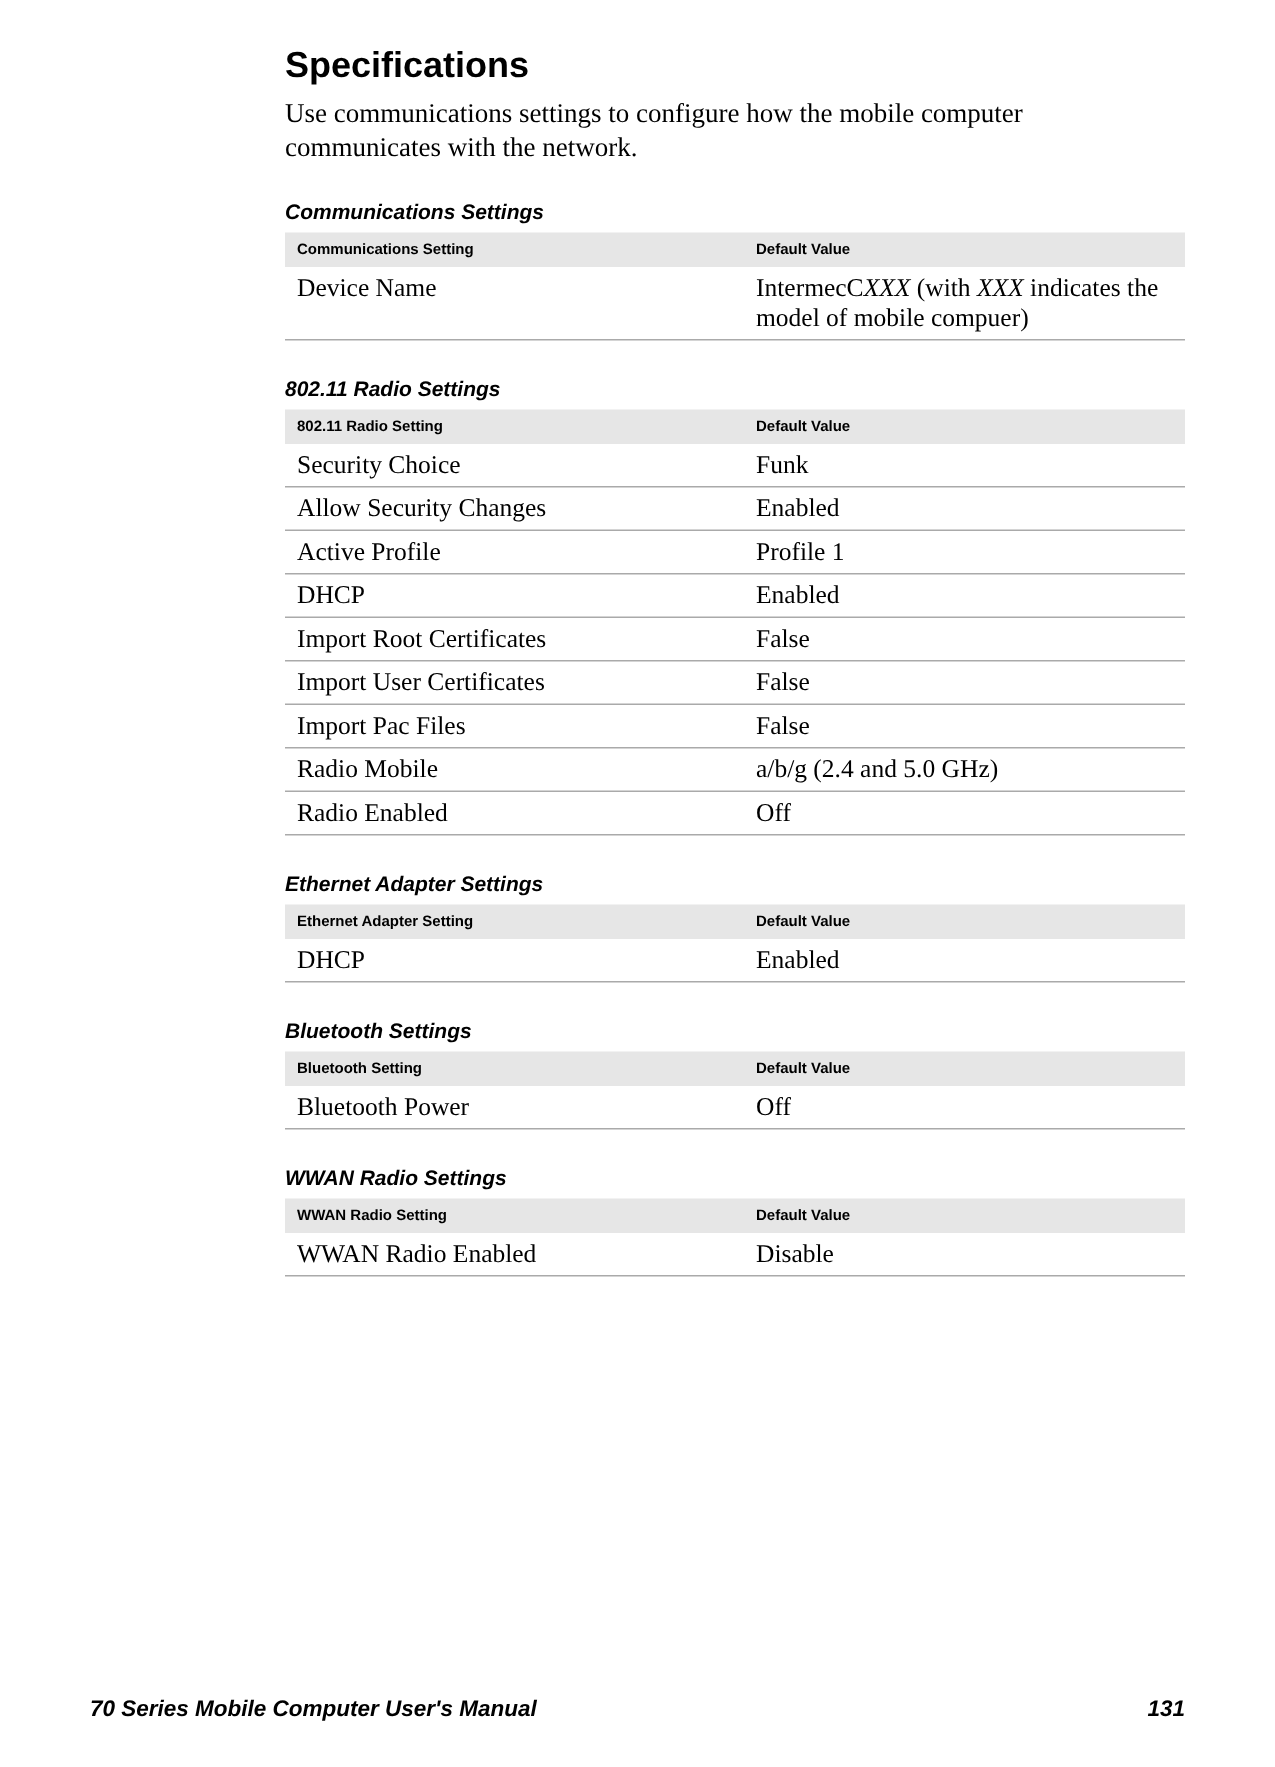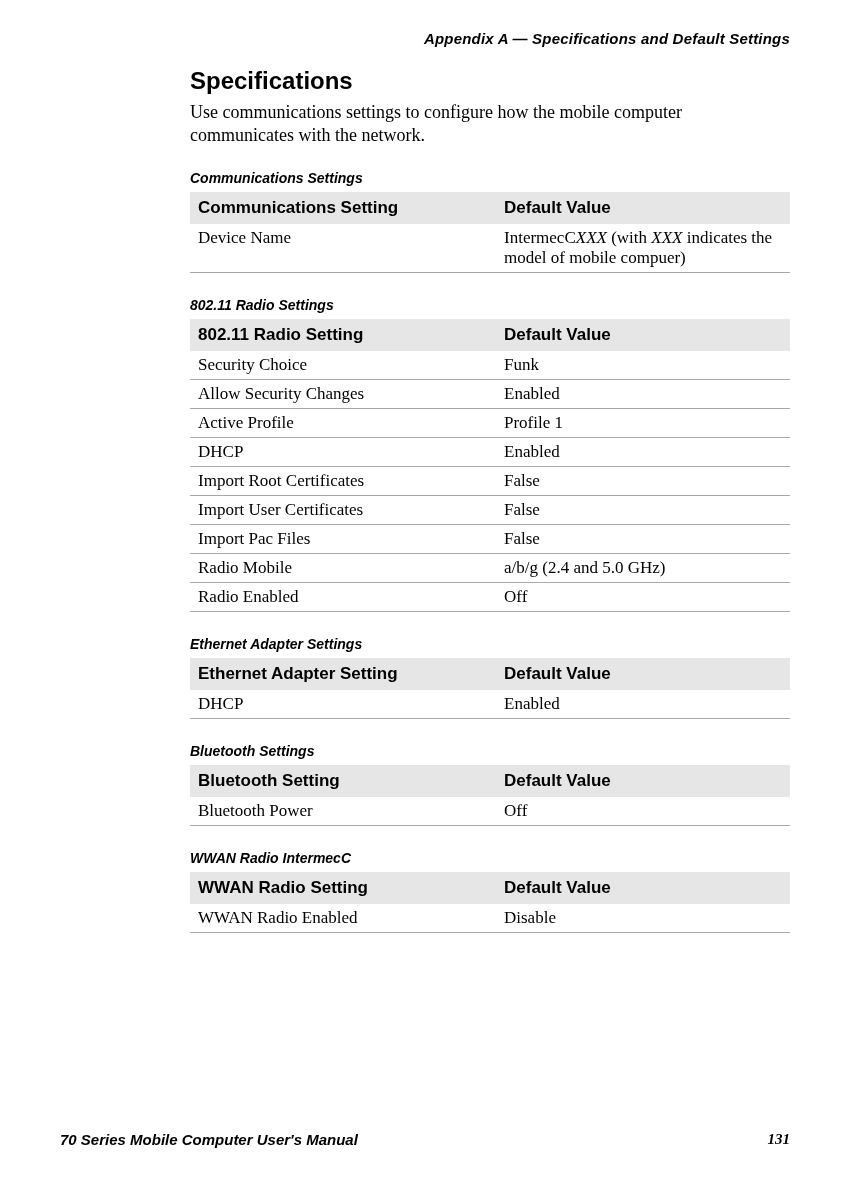--- a/index.html
+++ b/index.html
@@ -48,21 +48,21 @@
   }
   table.settings {
     width: 100%;
     border-collapse: collapse;
     margin-bottom: 24px;
   }
   table.settings th {
     background: #e6e6e6;
     font-family: "Trebuchet MS", Arial, sans-serif;
     font-weight: bold;
-    font-size: 17px;
+    font-size: 10px;
     text-align: left;
     padding: 6px 8px 6px 8px;
   }
   table.settings td {
     font-family: Georgia, "Times New Roman", serif;
     font-size: 17px;
     padding: 4px 8px 4px 8px;
     border-bottom: 1px solid #aaa;
     vertical-align: top;
   }
@@ -78,28 +78,26 @@
     right: 60px;
     font-family: "Trebuchet MS", Arial, sans-serif;
     font-style: italic;
     font-weight: bold;
     font-size: 15px;
     margin-top: 32px;
   }
   .footer-right {
     float: right;
     font-style: italic;
-    font-family: Liberation Serif, serif;
   }
 </style>
 </head>
 <body>
 
 <div class="page">
-  <div class="appendix-header">Appendix A — Specifications and Default Settings</div>
 
   <div class="content">
     <h1 class="section-title">Specifications</h1>
     <p class="intro">Use communications settings to configure how the mobile computer communicates with the network.</p>
 
     <h2 class="sub-title">Communications Settings</h2>
     <table class="settings">
       <tbody>
           <tr>
         <th>Communications Setting</th>
@@ -179,21 +177,21 @@
         <th>Bluetooth Setting</th>
         <th>Default Value</th>
       </tr>
       <tr>
             <td>Bluetooth Power</td>
             <td>Off</td>
           </tr>
     </tbody>
       </table>
 
-    <h2 class="sub-title">WWAN Radio IntermecC</h2>
+    <h2 class="sub-title">WWAN Radio Settings</h2>
     <table class="settings">
       <tbody>
           <tr>
         <th>WWAN Radio Setting</th>
         <th>Default Value</th>
       </tr>
       <tr>
             <td>WWAN Radio Enabled</td>
             <td>Disable</td>
           </tr>

